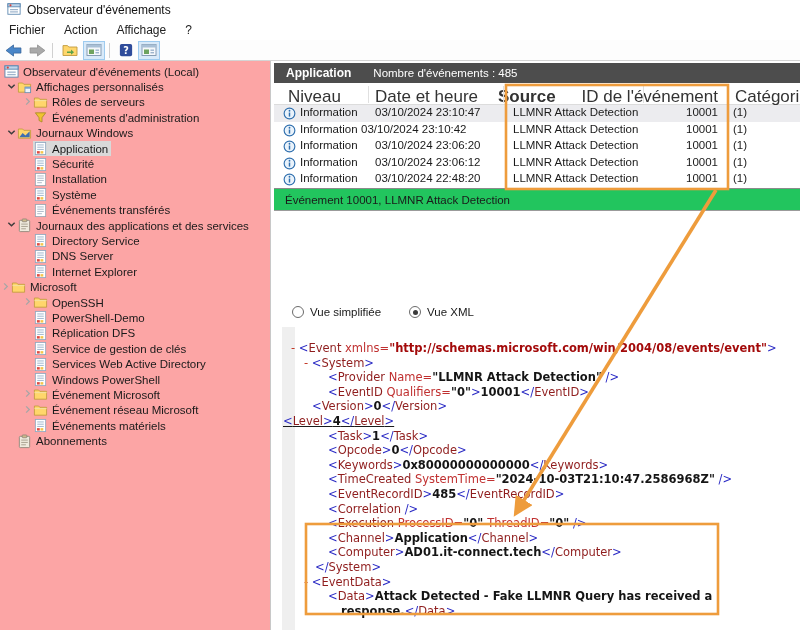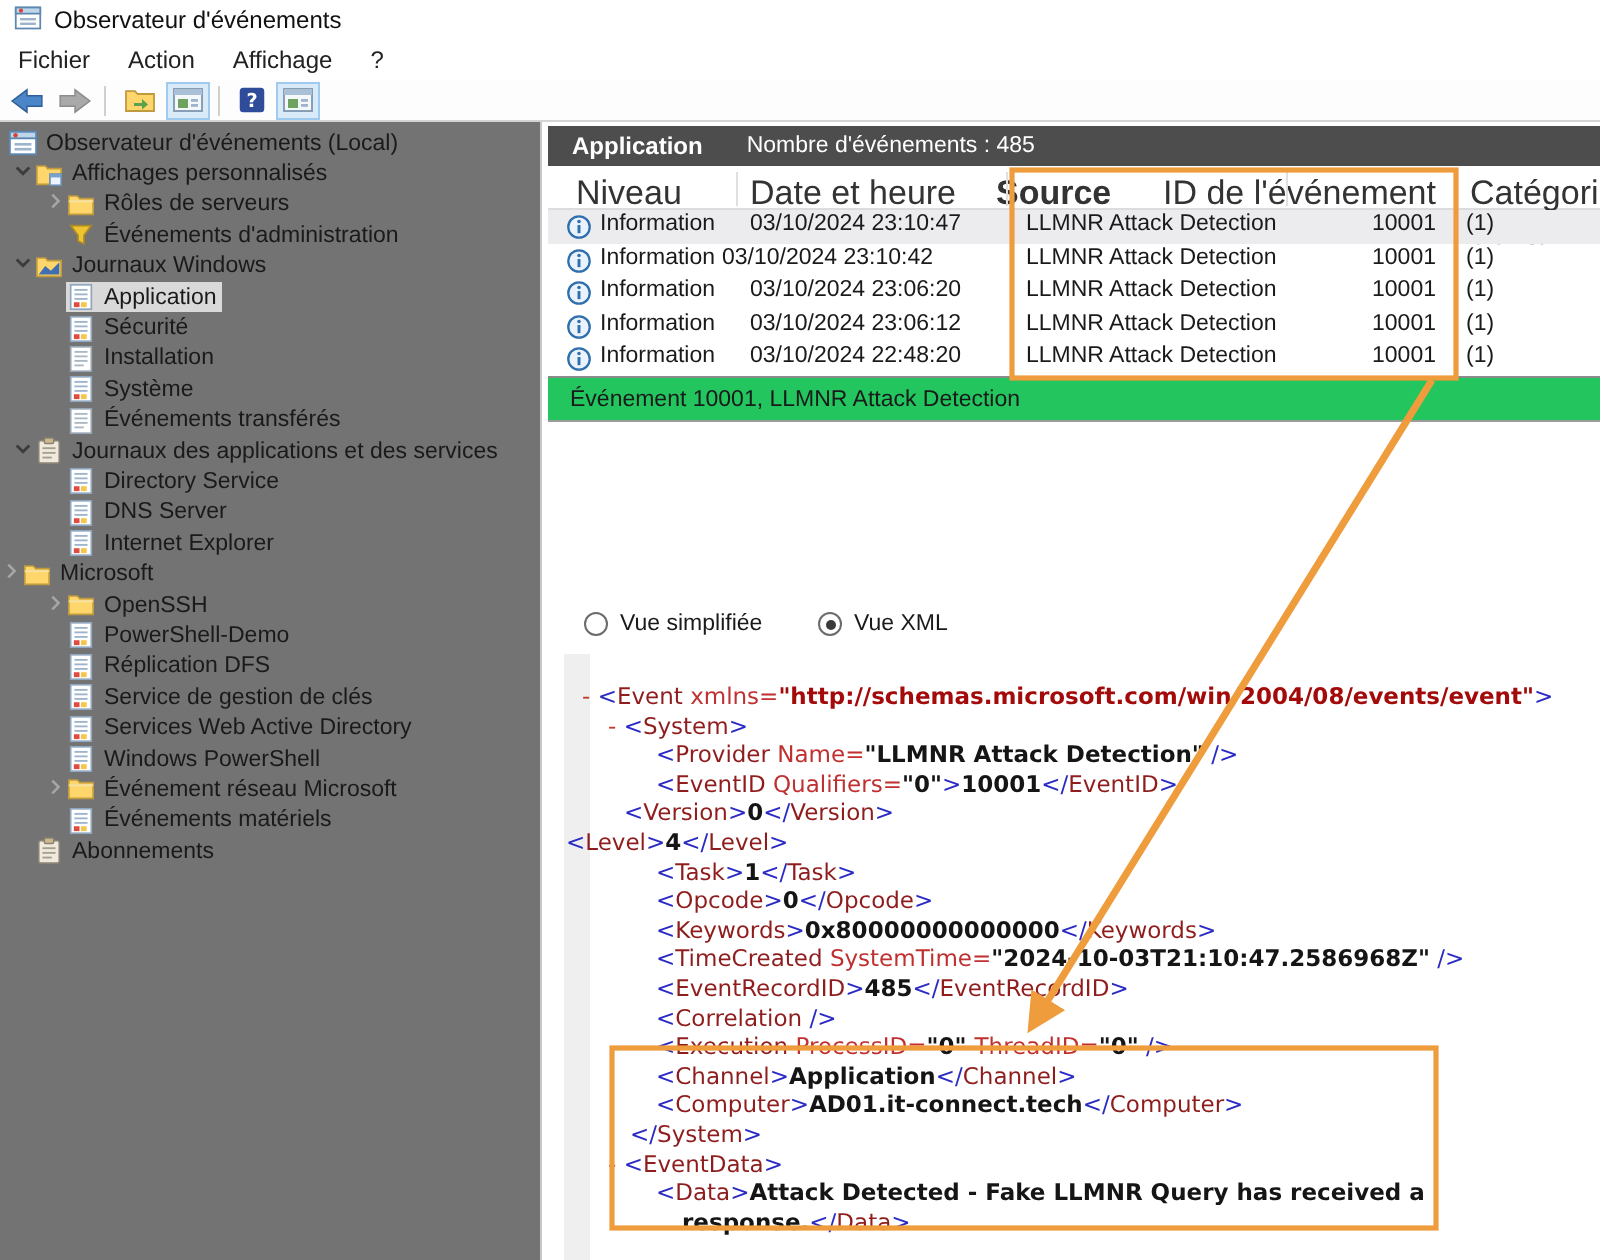--- a/index.html
+++ b/index.html
@@ -11,21 +11,21 @@
   #titlebar .appicon { margin:2px 6px 0 7px; }
   #titlebar .title { font-size:12px; color:#111; }
   #menubar { position:absolute; left:0; top:20px; width:800px; height:20px; background:#fff; display:flex; align-items:center; }
   #menubar .mitem { font-size:12px; color:#222; padding:2px 10px 2px 9px; }
   #toolbar { position:absolute; left:0; top:40px; width:800px; height:21px; background:#fdfdfd; border-bottom:1px solid #d4d4d4; display:flex; align-items:center; }
   .tbtn { height:19px; display:flex; align-items:center; justify-content:center; padding:0 2px; margin-left:3px; }
   .tbtn.hl { background:#d9eaf9; border:1px solid #9ecbef; }
   .tsep { width:1px; height:15px; background:#d0d0d0; margin:0 4px; }
 
   
-  #tree { position:absolute; left:0; top:61px; width:271px; height:569px; background:#737373; border-right:1px solid #c8c8c8; padding-top:3px; overflow:hidden; }
+  #tree { position:absolute; left:0; top:61px; width:271px; height:569px; background:#fca5a5; border-right:1px solid #c8c8c8; padding-top:3px; overflow:hidden; }
   .trow { height:15.4px; display:flex; align-items:center; font-size:11.5px; white-space:nowrap; }
   .trow .exp { width:11px; font-size:10px; text-align:center; flex:0 0 11px; }
   .trow .ticon { width:16px; flex:0 0 16px; display:flex; align-items:center; }
   .trow .hlwrap { display:flex; align-items:center; padding:0 3px 0 0; }
   .trow.sel .hlwrap { background:#d9d9d9; }
   .trow .lbl { padding-left:3px; }
 
   
   #right { position:absolute; left:274px; top:62px; width:526px; height:568px; background:#fff; }
   #listheaderbar { position:absolute; left:0; top:1px; width:526px; height:20px; background:#4d4d4d; color:#fff; display:flex; align-items:center; }
@@ -444,20 +444,34 @@
           <svg width="15" height="15" viewBox="0 0 16 16">
             <rect x="2.5" y="1.5" width="11" height="13" fill="#fff" stroke="#8fa8c0" stroke-width="0.9"></rect>
             <line x1="4.5" y1="4.2" x2="11.5" y2="4.2" stroke="#9db4cc" stroke-width="1"></line>
             <line x1="4.5" y1="6.6" x2="11.5" y2="6.6" stroke="#9db4cc" stroke-width="1"></line>
             <line x1="4.5" y1="9" x2="11.5" y2="9" stroke="#9db4cc" stroke-width="1"></line>
             <rect x="4.2" y="10.8" width="3" height="2.6" fill="#e04a3f"></rect>
             <rect x="8" y="10.8" width="3" height="2.6" fill="#f6c54a"></rect>
           </svg>
         </span>
         <span class="lbl">Windows PowerShell</span>
+      </span>
+    </div>
+    <div class="trow" style="padding-left: 22px;">
+      <span class="exp"><svg width="9" height="9" viewBox="0 0 10 10">
+          <path d="M3.5 1.5 L7 5 L3.5 8.5" fill="none" stroke="#a6a6a6" stroke-width="1.4"></path>
+        </svg></span>
+      <span class="hlwrap">
+        <span class="ticon">
+          <svg width="15" height="15" viewBox="0 0 16 16">
+            <path d="M1.5 4.5 L1.5 3.2 L6 3.2 L7.3 4.6 L14.5 4.6 L14.5 13 L1.5 13 Z" fill="#ffd66b" stroke="#c09a3e" stroke-width="0.9"></path>
+            <path d="M1.5 6 L14.5 6" stroke="#f3e2a4" stroke-width="1"></path>
+          </svg>
+        </span>
+        <span class="lbl">Événement Microsoft</span>
       </span>
     </div>
     <div class="trow" style="padding-left: 22px;">
       <span class="exp"><svg width="9" height="9" viewBox="0 0 10 10">
           <path d="M3.5 1.5 L7 5 L3.5 8.5" fill="none" stroke="#a6a6a6" stroke-width="1.4"></path>
         </svg></span>
       <span class="hlwrap">
         <span class="ticon">
           <svg width="15" height="15" viewBox="0 0 16 16">
             <path d="M1.5 4.5 L1.5 3.2 L6 3.2 L7.3 4.6 L14.5 4.6 L14.5 13 L1.5 13 Z" fill="#ffd66b" stroke="#c09a3e" stroke-width="0.9"></path>
@@ -593,21 +607,21 @@
           <span class="rc on"></span>
           <span>Vue XML</span>
         </div>
       </div>
     <div id="xmlview">
         <div class="xline" style="padding-left: 8px;"><span class="xd">- </span><span class="xb">&lt;</span><span class="xe">Event </span><span class="xa">xmlns=</span><span class="xu">"http://schemas.microsoft.com/win/2004/08/events/event"</span><span class="xb">&gt;</span></div>
         <div class="xline" style="padding-left: 21px;"><span class="xd">- </span><span class="xb">&lt;</span><span class="xe">System</span><span class="xb">&gt;</span></div>
         <div class="xline" style="padding-left: 45px;"><span class="xb">&lt;</span><span class="xe">Provider </span><span class="xa">Name=</span><span class="xv">"LLMNR Attack Detection"</span><span class="xb"> /&gt;</span></div>
         <div class="xline" style="padding-left: 45px;"><span class="xb">&lt;</span><span class="xe">EventID </span><span class="xa">Qualifiers=</span><span class="xv">"0"</span><span class="xb">&gt;</span><span class="xv">10001</span><span class="xb">&lt;/</span><span class="xe">EventID</span><span class="xb">&gt;</span></div>
         <div class="xline" style="padding-left: 29px;"><span class="xb">&lt;</span><span class="xe">Version</span><span class="xb">&gt;</span><span class="xv">0</span><span class="xb">&lt;/</span><span class="xe">Version</span><span class="xb">&gt;</span></div>
-        <div class="xline" style=""><span class="xb">&lt;</span><span class="xe">Level</span><span class="xb">&gt;</span><span class="xv">4</span><span class="xb">&lt;/</span><span class="xe">Level</span><span class="xb">&gt;</span></div>
+        <div class="xline" style=" text-decoration: underline;"><span class="xb">&lt;</span><span class="xe">Level</span><span class="xb">&gt;</span><span class="xv">4</span><span class="xb">&lt;/</span><span class="xe">Level</span><span class="xb">&gt;</span></div>
         <div class="xline" style="padding-left: 45px;"><span class="xb">&lt;</span><span class="xe">Task</span><span class="xb">&gt;</span><span class="xv">1</span><span class="xb">&lt;/</span><span class="xe">Task</span><span class="xb">&gt;</span></div>
         <div class="xline" style="padding-left: 45px;"><span class="xb">&lt;</span><span class="xe">Opcode</span><span class="xb">&gt;</span><span class="xv">0</span><span class="xb">&lt;/</span><span class="xe">Opcode</span><span class="xb">&gt;</span></div>
         <div class="xline" style="padding-left: 45px;"><span class="xb">&lt;</span><span class="xe">Keywords</span><span class="xb">&gt;</span><span class="xv">0x80000000000000</span><span class="xb">&lt;/</span><span class="xe">Keywords</span><span class="xb">&gt;</span></div>
         <div class="xline" style="padding-left: 45px;"><span class="xb">&lt;</span><span class="xe">TimeCreated </span><span class="xa">SystemTime=</span><span class="xv">"2024-10-03T21:10:47.2586968Z"</span><span class="xb"> /&gt;</span></div>
         <div class="xline" style="padding-left: 45px;"><span class="xb">&lt;</span><span class="xe">EventRecordID</span><span class="xb">&gt;</span><span class="xv">485</span><span class="xb">&lt;/</span><span class="xe">EventRecordID</span><span class="xb">&gt;</span></div>
         <div class="xline" style="padding-left: 45px;"><span class="xb">&lt;</span><span class="xe">Correlation</span><span class="xb"> /&gt;</span></div>
         <div class="xline" style="padding-left: 45px;"><span class="xb">&lt;</span><span class="xe">Execution </span><span class="xa">ProcessID=</span><span class="xv">"0" </span><span class="xa">ThreadID=</span><span class="xv">"0"</span><span class="xb"> /&gt;</span></div>
         <div class="xline" style="padding-left: 45px;"><span class="xb">&lt;</span><span class="xe">Channel</span><span class="xb">&gt;</span><span class="xv">Application</span><span class="xb">&lt;/</span><span class="xe">Channel</span><span class="xb">&gt;</span></div>
         <div class="xline" style="padding-left: 45px;"><span class="xb">&lt;</span><span class="xe">Computer</span><span class="xb">&gt;</span><span class="xv">AD01.it-connect.tech</span><span class="xb">&lt;/</span><span class="xe">Computer</span><span class="xb">&gt;</span></div>
         <div class="xline" style="padding-left: 32px;"><span class="xb">&lt;/</span><span class="xe">System</span><span class="xb">&gt;</span></div>

